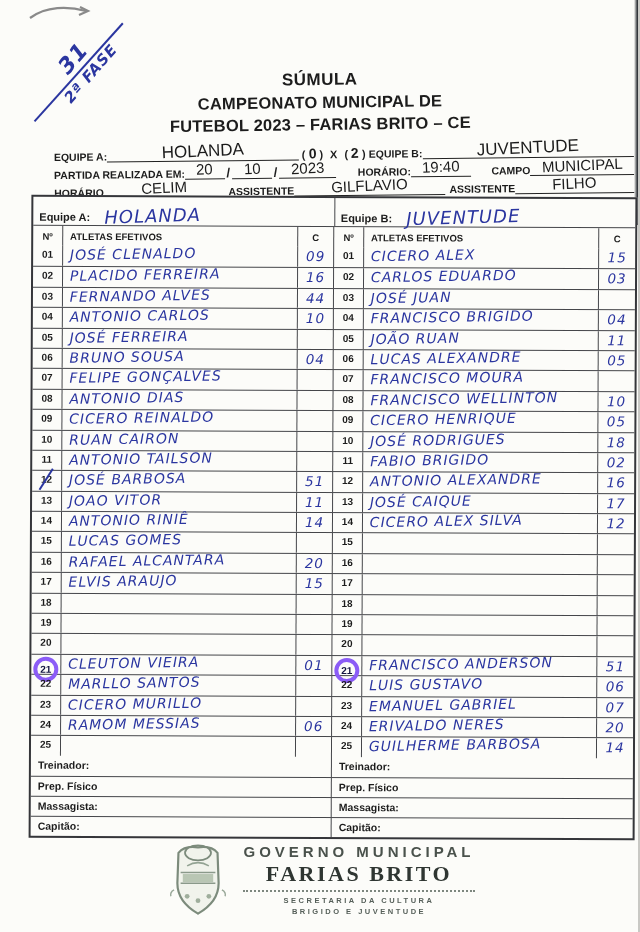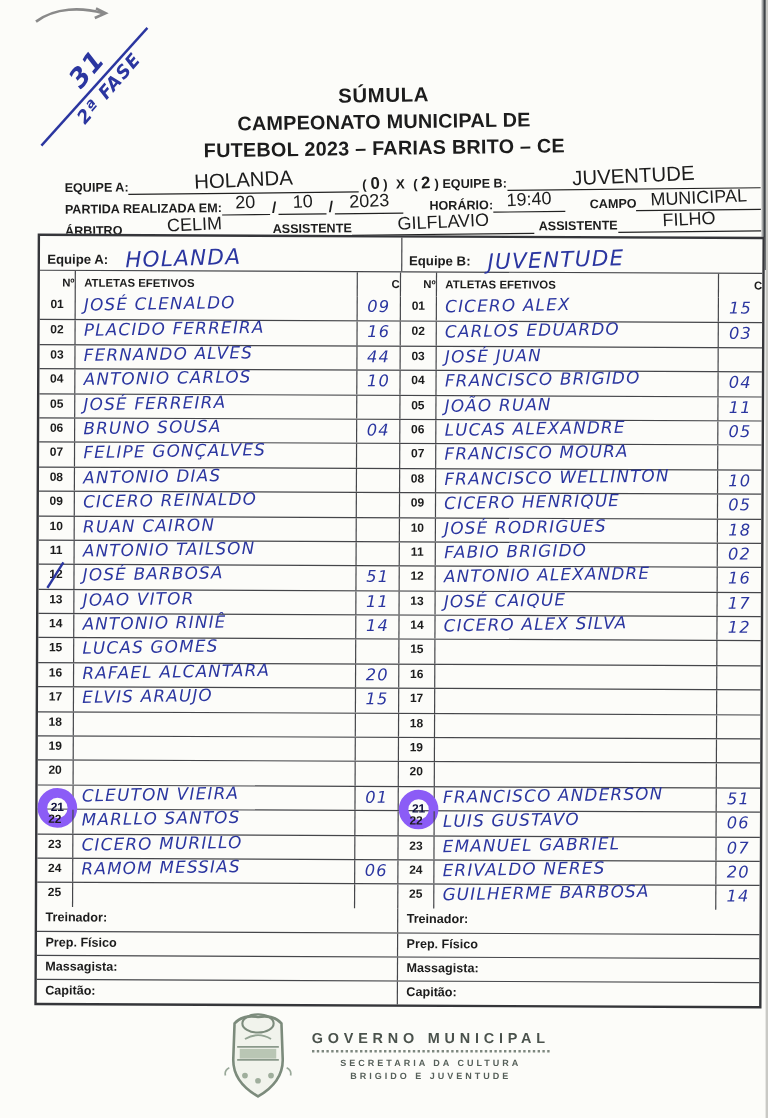--- a/index.html
+++ b/index.html
@@ -46,37 +46,37 @@
   .no{width:30px;text-align:center;font-weight:bold;font-size:10px;padding-top:3px;position:relative;}
   .name{width:236px;padding-left:7px;}
   .c{width:36px;text-align:center;}
   .team-row{height:28px;}
   .half{display:flex;width:302px;align-items:flex-end;padding:3px 0 2px 6px;}
   .half .lbl{font-size:11px;}
   .thw{font-size:18px;line-height:14px;margin-left:14px;white-space:nowrap;transform:rotate(-2deg);display:inline-block;}
   .head-row{height:21px;}
   .head-row .cell{font-weight:bold;font-size:9.5px;padding-top:5px;}
   .head-row .name{padding-left:7px;}
-  .head-row .no,.head-row .c{text-align:right;padding-left:0;}
+  .head-row .no,.head-row .c{text-align:center;padding-left:0;}
   .player-row{height:20.4px;}
   .nhw{font-size:14px;line-height:17px;white-space:nowrap;display:inline-block;transform:rotate(-1.2deg);transform-origin:left bottom;margin-top:1px;}
   .chw{font-size:13.5px;line-height:17px;display:inline-block;margin-top:1px;}
-  .circ{display:inline-flex;width:17px;height:17px;border:8px solid #8b5cf6;border-radius:50%;
+  .circ{display:inline-flex;width:17px;height:17px;border:4px solid #8b5cf6;border-radius:50%;
     align-items:center;justify-content:center;margin-top:-1px;color:#10123f;}
   .slash{position:absolute;left:4px;top:-4px;width:20px;height:24px;pointer-events:none;}
   .slash:after{content:"";position:absolute;left:9px;top:0;width:2px;height:25px;background:#2b36a0;transform:rotate(32deg);}
   .staff-row{height:20px;}
   .staff-cell{width:302px;padding-left:7px;font-weight:bold;font-size:10.5px;line-height:19px;
     border-right:1px solid #45464a;box-sizing:border-box;}
   .staff-cell.last{border-right:none;}
   
   .footer{position:absolute;left:0;right:0;top:842px;display:flex;justify-content:center;align-items:center;gap:12px;}
   .crest{flex:0 0 auto;}
   .ftext{text-align:center;color:#3c4540;}
-  .gov{font-size:12px;letter-spacing:4px;font-weight:bold;color:#4a524c;}
+  .gov{font-size:15px;letter-spacing:4px;font-weight:bold;color:#4a524c;}
   .city{font-family:"Liberation Serif",serif;font-weight:bold;font-size:22px;letter-spacing:2.5px;color:#2f3632;margin-top:1px;}
   .secwrap{border-top:2px dotted #7d877f;margin-top:3px;padding-top:3px;}
   .sec{font-size:7.5px;letter-spacing:2.5px;color:#56605a;font-weight:bold;line-height:1.5;text-align:center;}
 </style>
 </head>
 <body>
 
 <div class="sheet">
 
   <svg class="corner-arrow" width="70" height="20" viewBox="0 0 70 20">
@@ -114,21 +114,21 @@
       <span class="dsep">/</span>
       <span class="u grow" style="max-width:58px"><span class="fhw">10</span></span>
       <span class="dsep">/</span>
       <span class="u grow" style="max-width:72px"><span class="fhw">2023</span></span>
       <span class="lbl" style="margin-left:22px">HORÁRIO:</span>
       <span class="u grow" style="max-width:85px"><span class="fhw">19:40</span></span>
       <span class="lbl" style="margin-left:20px">CAMPO</span>
       <span class="u grow"><span class="fhw">MUNICIPAL</span></span>
     </div>
     <div class="field-line">
-      <span class="lbl">ÁRBITRO</span>
+      <span class="lbl">HORÁRIO</span>
       <span class="u grow"><span class="fhw">CELIM</span></span>
       <span class="lbl" style="margin-left:4px">ASSISTENTE</span>
       <span class="u grow"><span class="fhw">GILFLAVIO</span></span>
       <span class="lbl" style="margin-left:4px">ASSISTENTE</span>
       <span class="u grow"><span class="fhw">FILHO</span></span>
     </div>
   </div>
 
   <div class="sumula-table">
     <div class="t-row team-row">
@@ -405,20 +405,21 @@
       <path d="M14,28 H46 M14,38 H46" stroke="#8a998a" stroke-width="1.4" fill="none"></path>
       <rect x="16" y="29.5" width="28" height="7.5" fill="#b9c6b4"></rect>
       <path d="M20,22 Q30,16 40,22" stroke="#93a393" stroke-width="1.4" fill="none"></path>
       <circle cx="20" cy="50" r="2.2" fill="#9fae9c"></circle>
       <circle cx="30" cy="54" r="2.2" fill="#9fae9c"></circle>
       <circle cx="40" cy="50" r="2.2" fill="#9fae9c"></circle>
       <path d="M8,44 q-4,2 -3,6 M52,44 q4,2 3,6" stroke="#9aa99a" stroke-width="1.3" fill="none"></path>
     </svg>
     <div class="ftext">
       <div class="gov">GOVERNO MUNICIPAL</div>
+      <div class="city">FARIAS BRITO</div>
       <div class="secwrap">
         <div class="sec">SECRETARIA DA CULTURA</div>
         <div class="sec">BRIGIDO E JUVENTUDE</div>
       </div>
     </div>
   </div>
 
 </div>
 
 </body></html>

